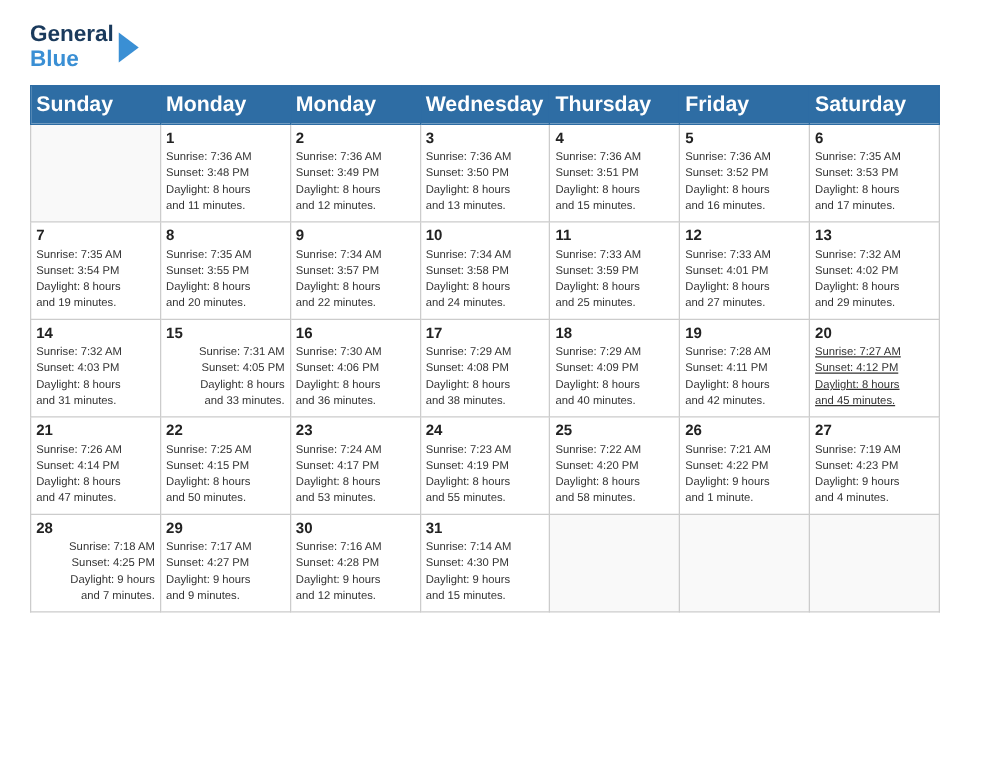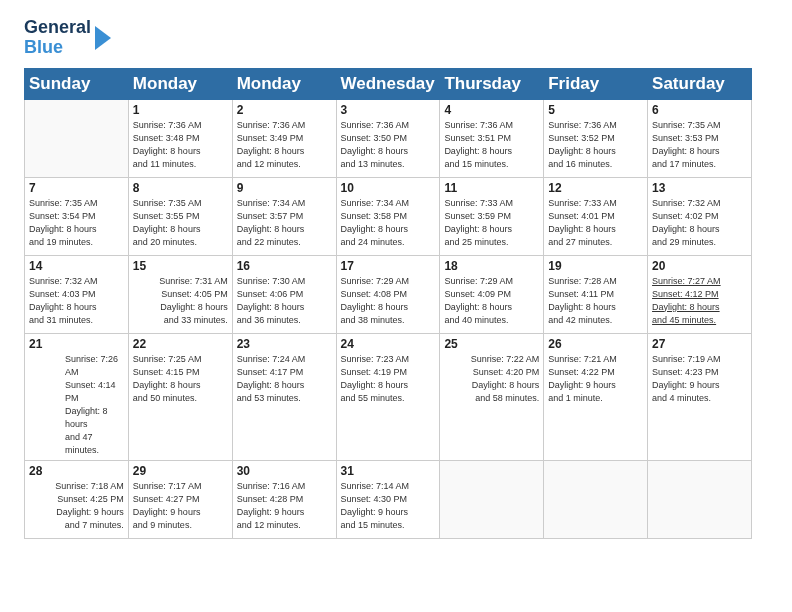--- a/index.html
+++ b/index.html
@@ -257,21 +257,21 @@
             <span class="day-num">20</span>
             <div class="day-info" style="white-space: pre-line; text-decoration: underline;">Sunrise: 7:27 AM
 Sunset: 4:12 PM
 Daylight: 8 hours
 and 45 minutes.</div>
           </td>
         </tr>
         <tr>
           <td>
             <span class="day-num">21</span>
-            <div class="day-info" style="white-space: pre-line; margin-left: 36px;">Sunrise: 7:26 AM
+            <div class="day-info" style="white-space: pre-line;">Sunrise: 7:26 AM
 Sunset: 4:14 PM
 Daylight: 8 hours
 and 47 minutes.</div>
           </td>
           <td>
             <span class="day-num">22</span>
             <div class="day-info" style="white-space: pre-line;">Sunrise: 7:25 AM
 Sunset: 4:15 PM
 Daylight: 8 hours
 and 50 minutes.</div>
@@ -285,21 +285,21 @@
           </td>
           <td>
             <span class="day-num">24</span>
             <div class="day-info" style="white-space: pre-line;">Sunrise: 7:23 AM
 Sunset: 4:19 PM
 Daylight: 8 hours
 and 55 minutes.</div>
           </td>
           <td>
             <span class="day-num">25</span>
-            <div class="day-info" style="white-space: pre-line; text-align: right;">Sunrise: 7:22 AM
+            <div class="day-info" style="white-space: pre-line;">Sunrise: 7:22 AM
 Sunset: 4:20 PM
 Daylight: 8 hours
 and 58 minutes.</div>
           </td>
           <td>
             <span class="day-num">26</span>
             <div class="day-info" style="white-space: pre-line;">Sunrise: 7:21 AM
 Sunset: 4:22 PM
 Daylight: 9 hours
 and 1 minute.</div>

